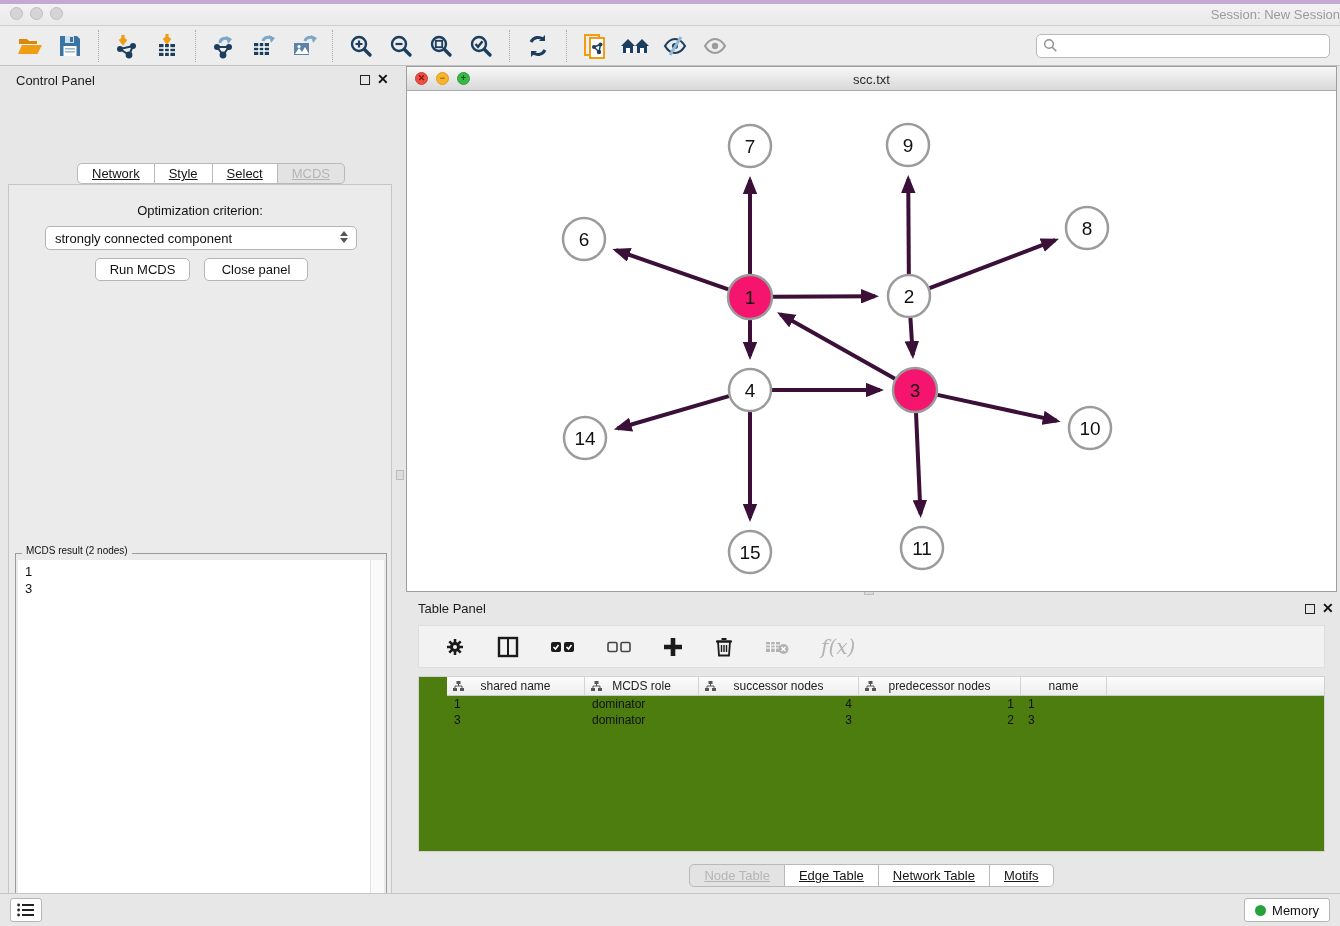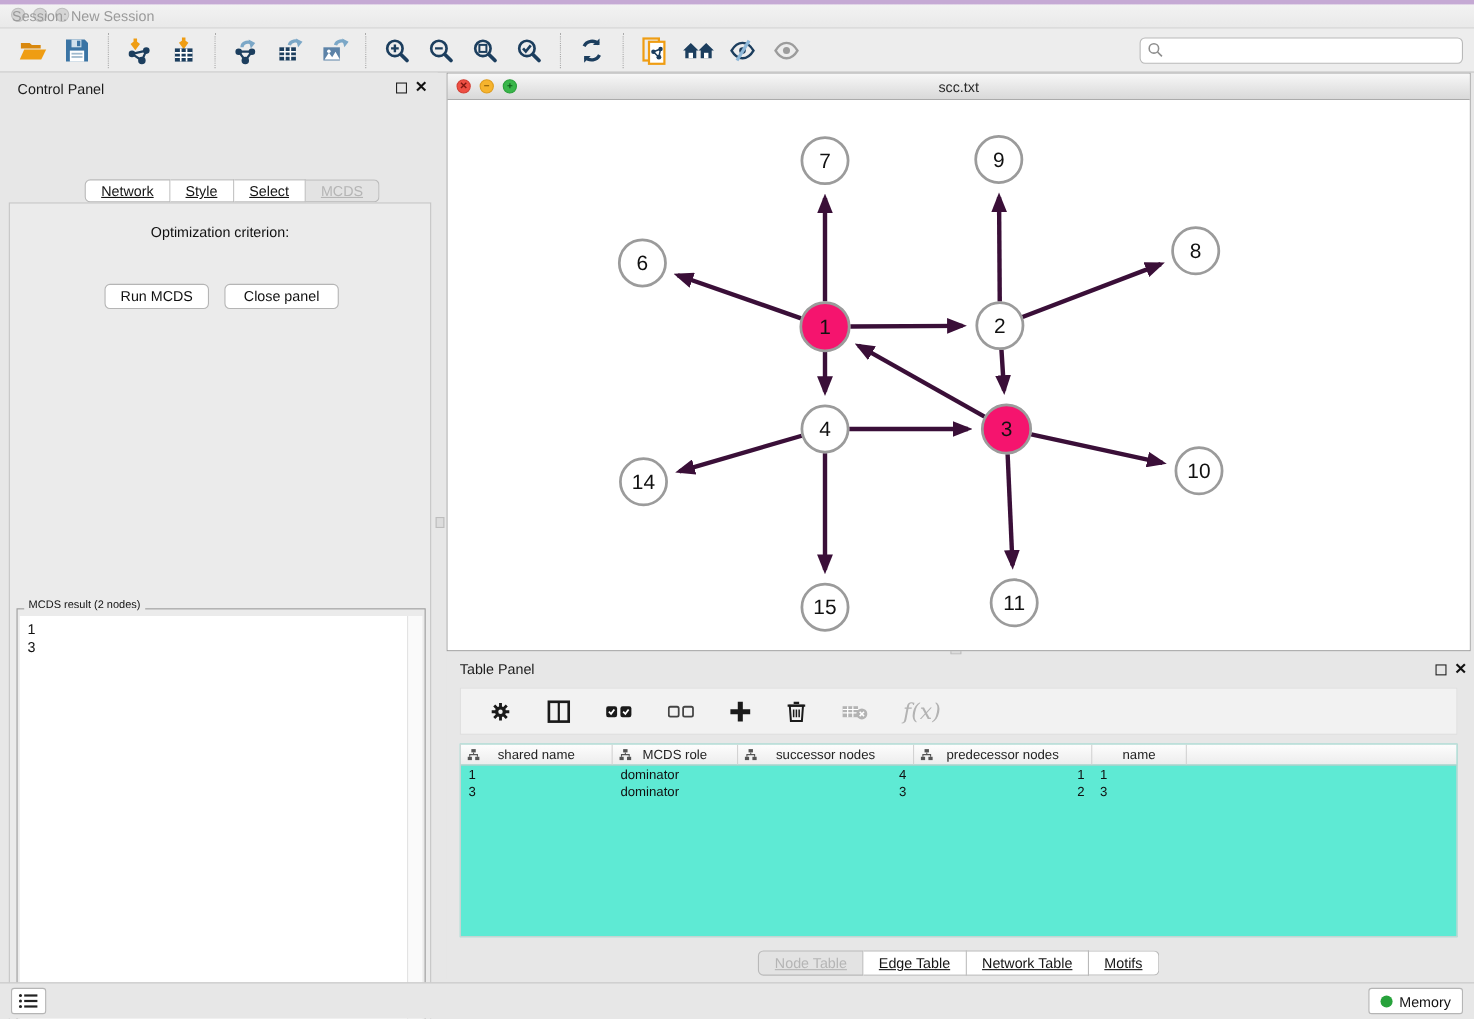--- a/index.html
+++ b/index.html
@@ -5,21 +5,21 @@
   * { margin:0; padding:0; box-sizing:border-box; }
   html,body { width:1340px; height:926px; overflow:hidden; background:#e7e7e7;
     font-family:"Liberation Sans", sans-serif; -webkit-font-smoothing:antialiased; }
 
   
   #titlebar { position:absolute; left:0; top:0; width:1340px; height:26px;
     background:linear-gradient(#f4f4f4,#e9e9e9); border-bottom:1px solid #cfcfcf; }
   #titlebar .tint { position:absolute; left:0; top:0; width:100%; height:4px; background:#c5a9d4; }
   .lamp { position:absolute; top:7px; width:13px; height:13px; border-radius:50%;
     background:#d5d5d5; border:1px solid #bfbfbf; }
-  #win-title { position:absolute; left:11px; right:0; top:7px; text-align:left;
+  #win-title { position:absolute; left:11px; right:0; top:7px; text-align:right;
     font-size:13px; color:#9b9b9b; }
 
   
   #toolbar { position:absolute; left:0; top:26px; width:1340px; height:40px;
     background:#ededed; border-bottom:1px solid #c2c2c2; display:flex; align-items:center;
     padding-left:10px; }
   .tbtn { width:32px; height:32px; display:flex; align-items:center; justify-content:center;
     background:transparent; border:none; margin:0 4px; }
   .tsep { height:32px; border-left:1px dotted #aaaaaa; margin:0 8px; }
   #search-wrap { margin-left:auto; margin-right:10px; width:294px; height:24px; background:#fff;
@@ -77,22 +77,22 @@
   
   .grip { position:absolute; width:8px; height:10px; background:#dcdcdc; border:1px solid #bdbdbd; }
 
   
   #table-panel { position:absolute; left:406px; top:595px; width:931px; height:295px; background:#e7e7e7; }
   #tp-title { position:absolute; left:12px; top:6px; font-size:13px; color:#1c1c1c; }
   #tp-toolbar { position:absolute; left:12px; top:30px; width:907px; height:43px;
     background:#f2f2f2; border:1px solid #dedede; display:flex; align-items:center; padding-left:10px; }
   .ttbtn { background:none; border:none; margin:0 16px; display:flex; align-items:center; }
   #fx-label { font-family:"DejaVu Serif", serif; font-style:italic; font-size:20px; color:#b3b3b3; }
-  #tbl { position:absolute; left:12px; top:81px; width:907px; height:176px; background:#5eead4;
-    border:1px solid #d2d2d2; }
+  #tbl { position:absolute; left:12px; top:81px; width:907px; height:176px; background:#4d7c0f;
+    border:1px solid #d2d2d2;padding-left:28px; }
   #tbl-header { display:flex; height:19px; background:linear-gradient(#fdfdfd,#ededed);
     border-bottom:1px solid #c9c9c9; }
   .hcell { display:flex; align-items:center; justify-content:center; gap:5px;
     font-size:12px; color:#222; border-right:1px solid #d3d3d3; position:relative; }
   .hcell .hicon { position:absolute; left:6px; top:4px; }
   .trow { display:flex; height:16px; font-size:12px; color:#111; }
   .tcell { padding:1px 7px 0 7px; }
   .tcell.r { text-align:right; }
   #tbl-tabs { position:absolute; left:0; right:0; top:269px; display:flex; justify-content:center; }
   #tbl-tabs .tab { height:23px; line-height:21px; }
@@ -264,20 +264,27 @@
   <span class="panel-float" style="left:360px"></span>
   <span class="panel-close" style="left:377px">✕</span>
   <div class="tabrow" style="left:77px; top:97px;">
     <span class="tab first">Network</span>
     <span class="tab">Style</span>
     <span class="tab">Select</span>
     <span class="tab last disabled-active">MCDS</span>
   </div>
   <div id="cp-content">
     <div id="opt-label">Optimization criterion:</div>
+    <div id="opt-select">
+      <span>strongly connected component</span>
+      <span class="chev">
+          <i class="up"></i>
+          <i class="dn"></i>
+        </span>
+    </div>
     <button class="cp-btn" id="run-btn">Run MCDS</button>
     <button class="cp-btn" id="closep-btn">Close panel</button>
     <div id="mcds-box">
       <span id="mcds-legend">MCDS result (2 nodes)</span>
       <div id="mcds-text">1
 3</div>
       <div id="mcds-scroll"></div>
     </div>
   </div>
 </div>

